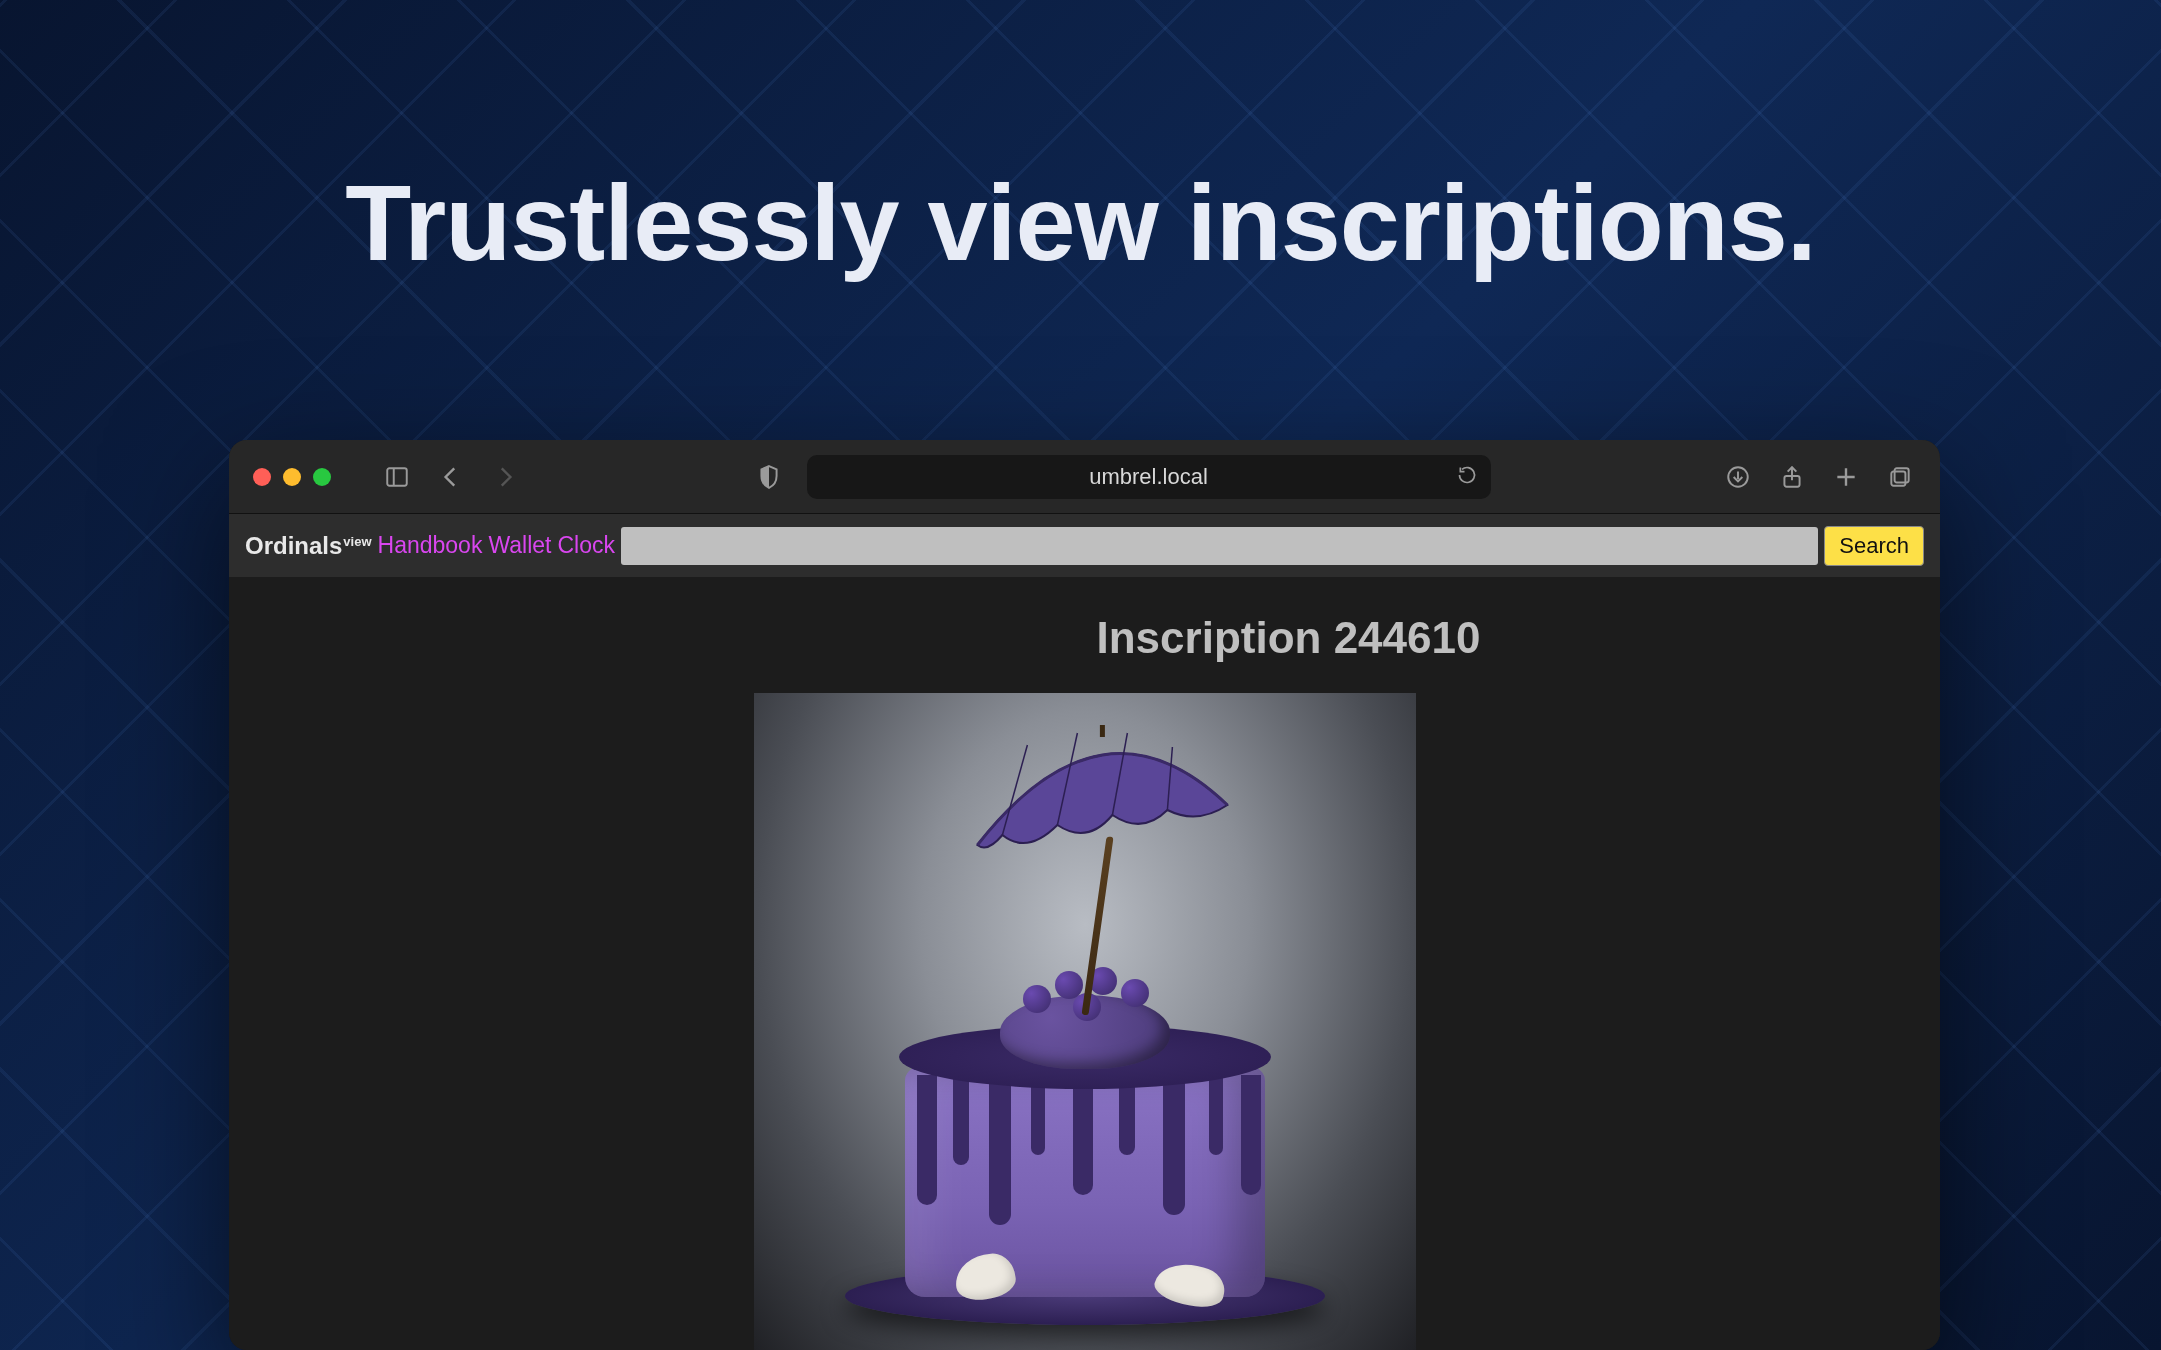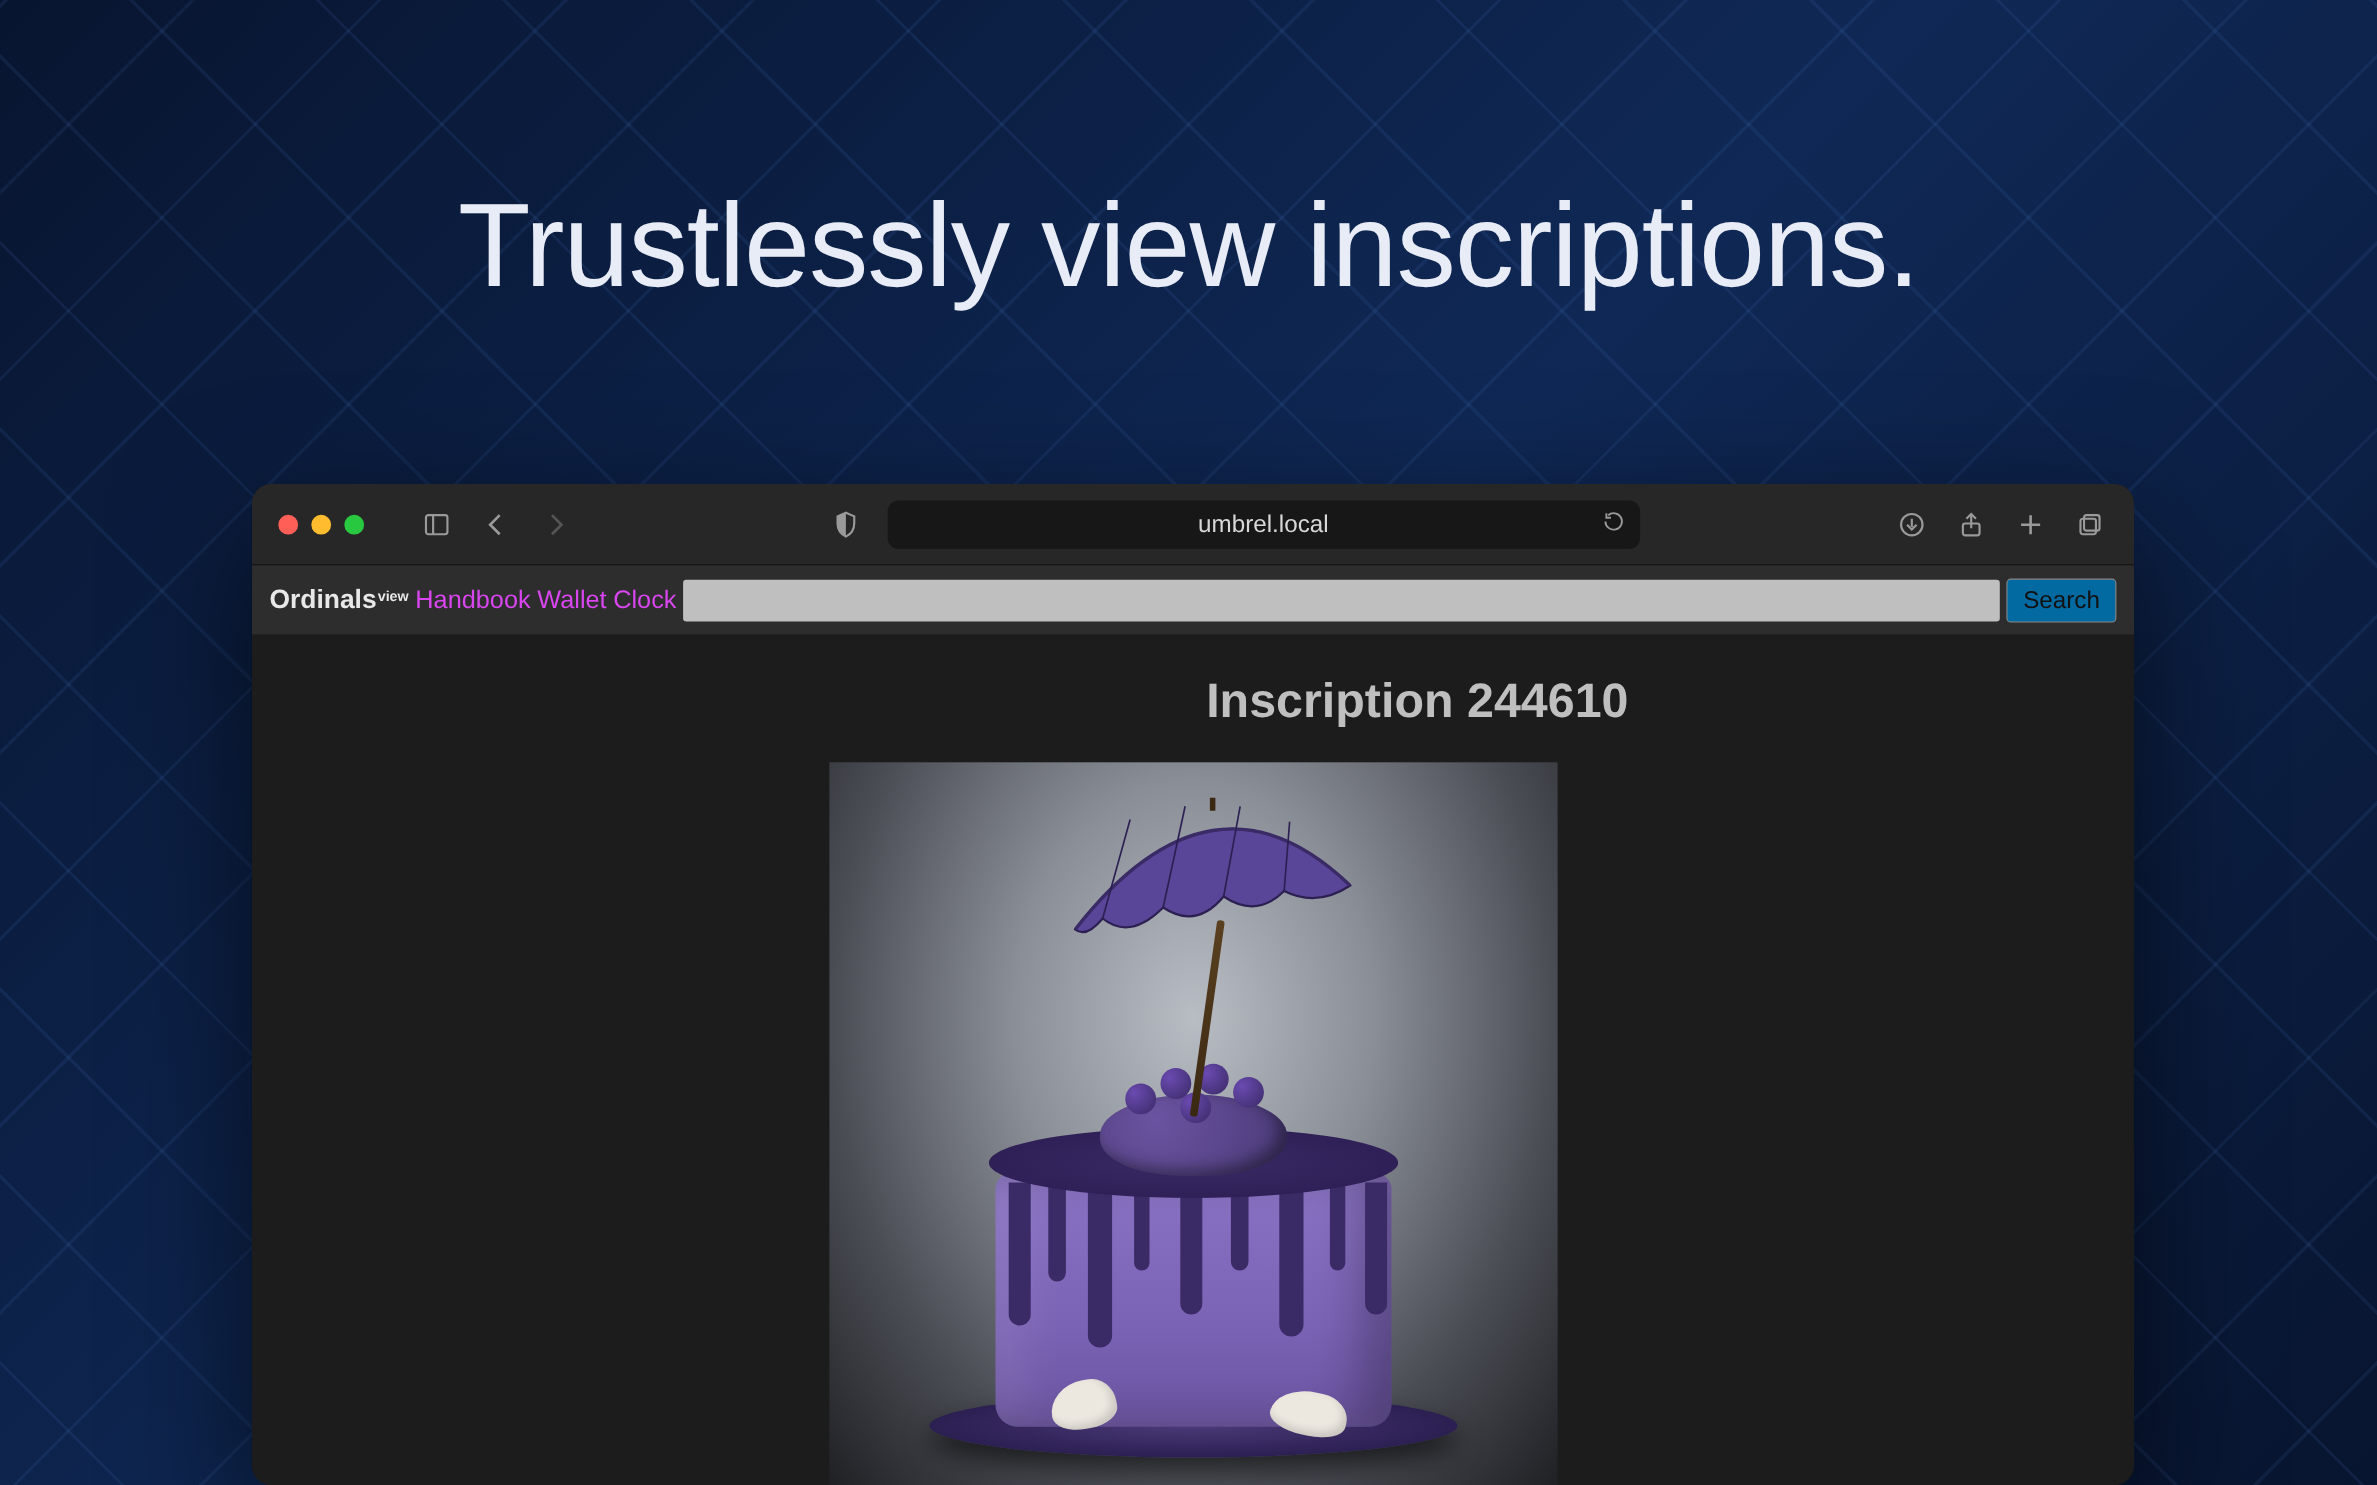--- a/index.html
+++ b/index.html
@@ -29,21 +29,21 @@
     repeating-linear-gradient(45deg, rgba(80,130,210,0.12) 0 3px, transparent 3px 120px),
     repeating-linear-gradient(-45deg, rgba(80,130,210,0.12) 0 3px, transparent 3px 120px);
   opacity: 0.9;
 }
 
 .hero-title {
   position: relative;
   z-index: 2;
   text-align: center;
   color: #e8ecf6;
-  font-weight: 400;
+  font-weight: 700;
   font-size: 108px;
   letter-spacing: -1px;
   padding-top: 160px;
 }
 
 
 .browser {
   position: absolute;
   z-index: 3;
   left: 229px;
@@ -142,21 +142,21 @@
 .navsearch {
   flex: 1;
   height: 38px;
   background: #bfbfbf;
   border: none;
   border-radius: 3px;
   padding: 0 10px;
   font-size: 18px;
 }
 .searchbtn {
-  background: #0369a1;
+  background: #fde047;
   border: 1px solid #888;
   border-radius: 4px;
   padding: 6px 14px;
   font-size: 22px;
   cursor: pointer;
   color: #111;
 }
 
 
 .content {

